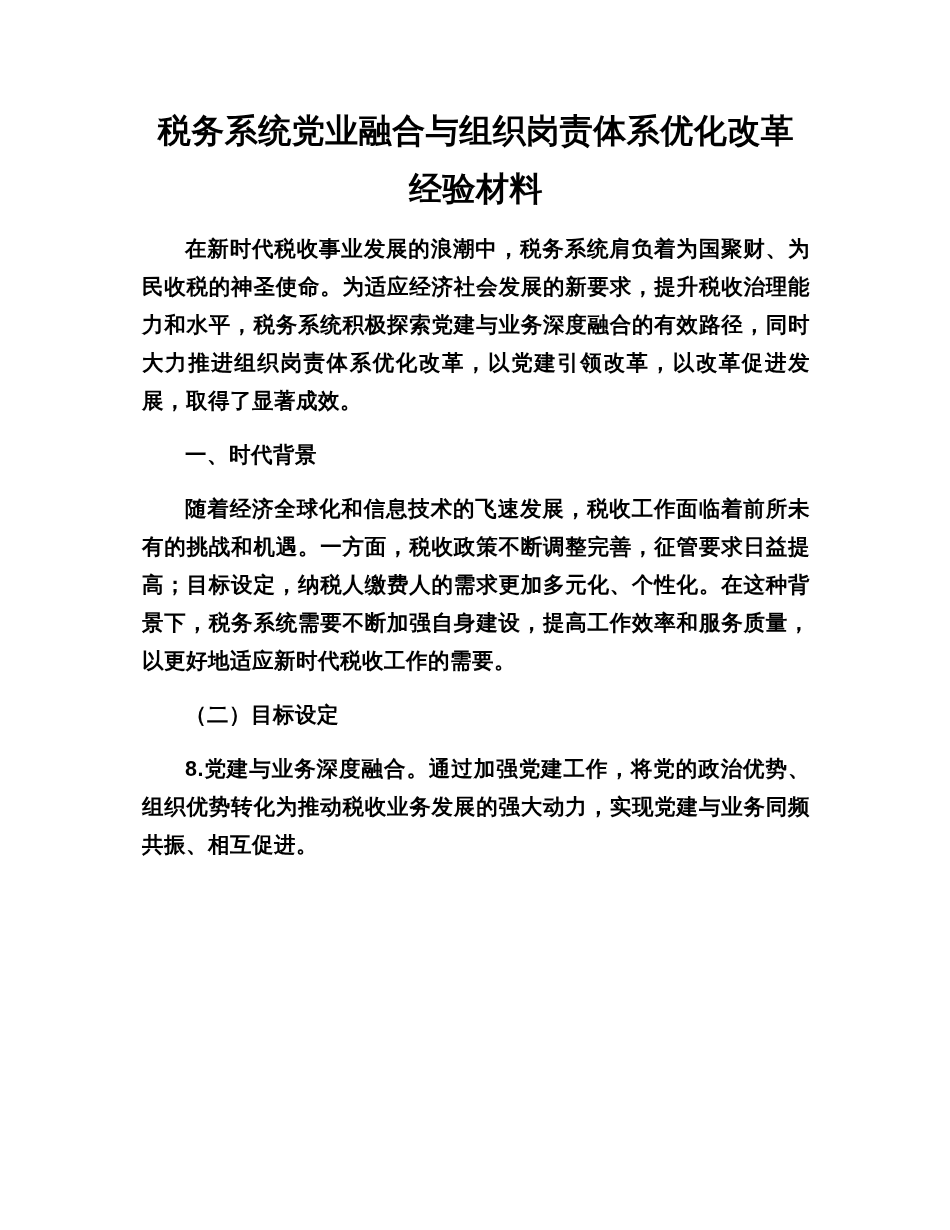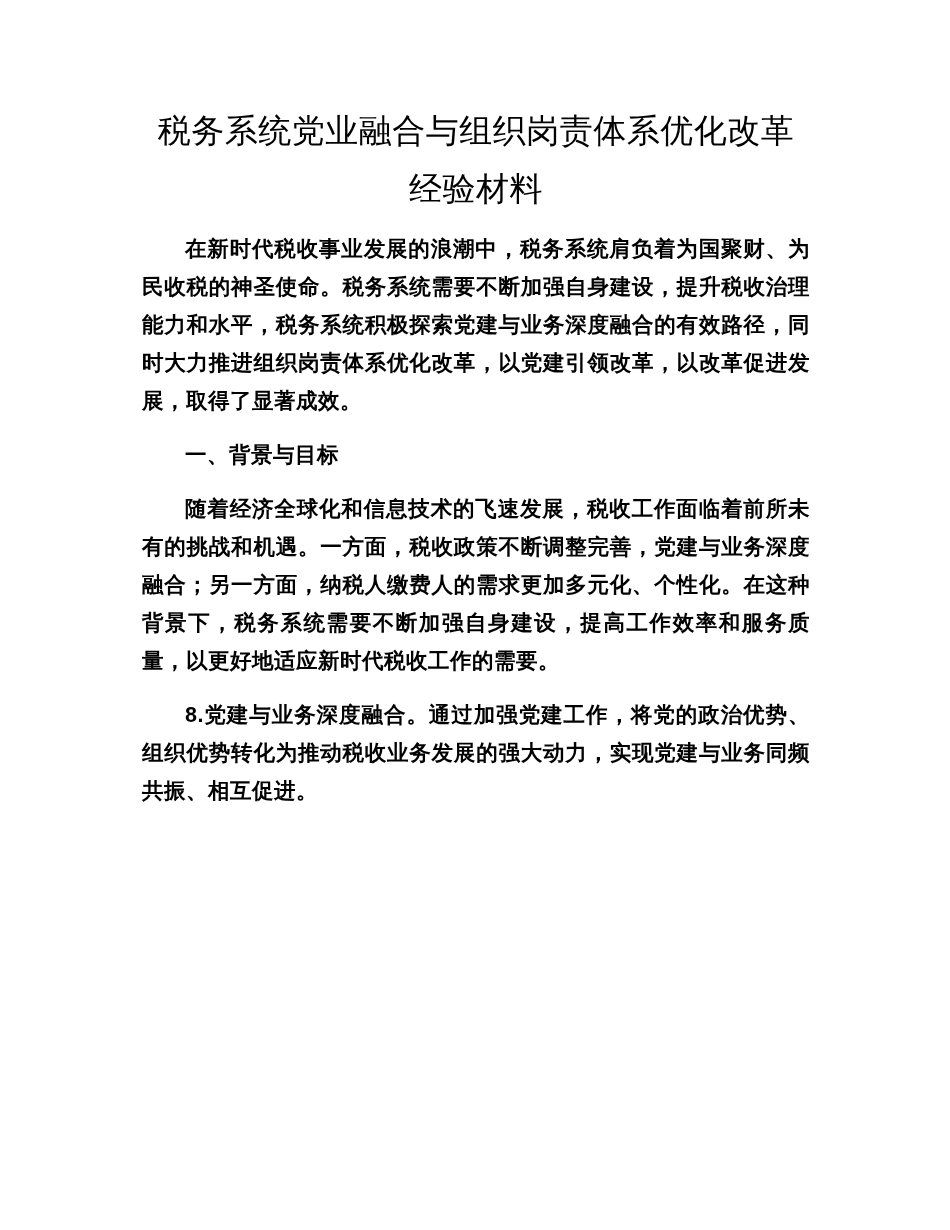--- a/index.html
+++ b/index.html
@@ -15,21 +15,21 @@
     background: #ffffff;
     box-sizing: border-box;
     padding: 102px 140px 0 142px;
     font-family: "Liberation Sans", "DejaVu Sans", sans-serif;
     color: #000000;
     overflow: hidden;
   }
   .doc-title {
     margin: 0 0 12px 0;
     font-size: 33px;
-    font-weight: 400;
+    font-weight: 700;
     line-height: 58px;
     text-align: center;
     letter-spacing: 0.5px;
   }
   .doc-body p {
     margin: 0 0 16px 0;
     font-size: 21.5px;
     font-weight: 700;
     line-height: 38px;
     text-align: justify;
@@ -41,18 +41,19 @@
   .doc-body p.heading2 {
     text-align: left;
   }
 </style>
 </head>
 <body>
 
 <div class="page">
   <h1 class="doc-title">税务系统党业融合与组织岗责体系优化改革经验材料</h1>
   <div class="doc-body" id="doc-body">
-      <p class="body">在新时代税收事业发展的浪潮中，税务系统肩负着为国聚财、为民收税的神圣使命。税务系统需要不断加强自身建设，提升税收治理能力和水平，税务系统积极探索党建与业务深度融合的有效路径，同时大力推进组织岗责体系优化改革，以党建引领改革，以改革促进发展，取得了显著成效。</p>
-      <p class="heading1">一、背景与目标</p>
-      <p class="body">随着经济全球化和信息技术的飞速发展，税收工作面临着前所未有的挑战和机遇。一方面，税收政策不断调整完善，党建与业务深度融合；另一方面，纳税人缴费人的需求更加多元化、个性化。在这种背景下，税务系统需要不断加强自身建设，提高工作效率和服务质量，以更好地适应新时代税收工作的需要。</p>
+      <p class="body">在新时代税收事业发展的浪潮中，税务系统肩负着为国聚财、为民收税的神圣使命。为适应经济社会发展的新要求，提升税收治理能力和水平，税务系统积极探索党建与业务深度融合的有效路径，同时大力推进组织岗责体系优化改革，以党建引领改革，以改革促进发展，取得了显著成效。</p>
+      <p class="heading1">一、时代背景</p>
+      <p class="body">随着经济全球化和信息技术的飞速发展，税收工作面临着前所未有的挑战和机遇。一方面，税收政策不断调整完善，征管要求日益提高；目标设定，纳税人缴费人的需求更加多元化、个性化。在这种背景下，税务系统需要不断加强自身建设，提高工作效率和服务质量，以更好地适应新时代税收工作的需要。</p>
+      <p class="heading2">（二）目标设定</p>
       <p class="body">8.党建与业务深度融合。通过加强党建工作，将党的政治优势、组织优势转化为推动税收业务发展的强大动力，实现党建与业务同频共振、相互促进。</p>
     </div>
 </div>
 
 </body></html>

